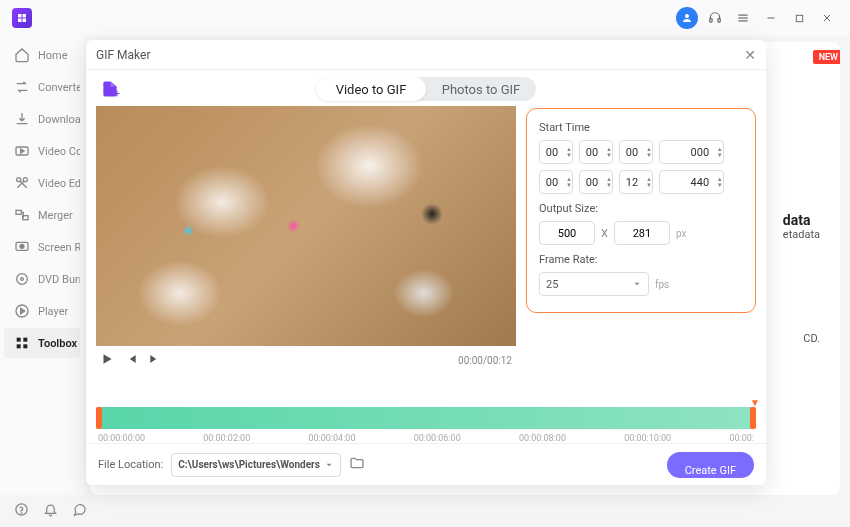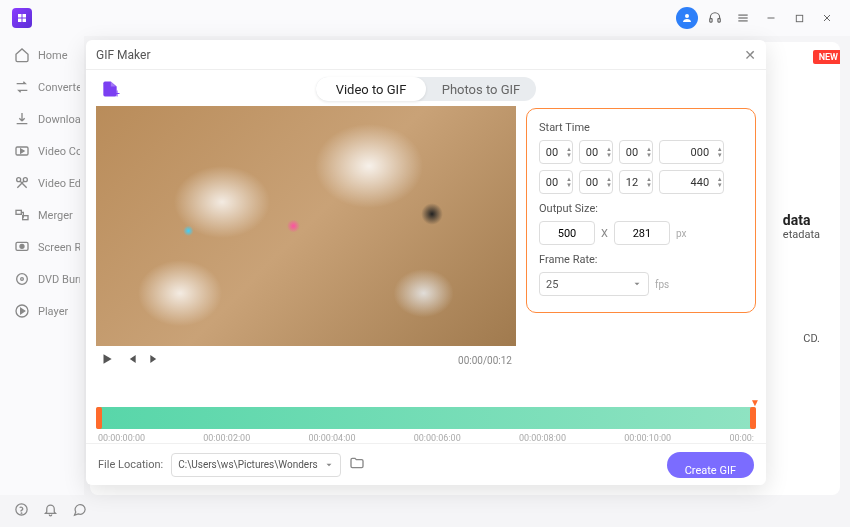--- a/index.html
+++ b/index.html
@@ -84,21 +84,21 @@
 .track { height:22px; background:linear-gradient(90deg,#58d6a9,#8fe3c2); border-radius:3px; position:relative; }
 .track .hstart, .track .hend { position:absolute; top:0; width:6px; height:22px; background:#ff6a2b; border-radius:2px; cursor:ew-resize; }
 .track .hstart { left:0; } .track .hend { right:0; }
 .track .marker { position:absolute; right:-4px; top:-10px; color:#ff6a2b; font-size:10px; }
 .ticks { display:flex; justify-content:space-between; font-size:9px; color:#aaa; margin-top:4px; padding:0 2px; }
 
 
 .mfoot { height:42px; display:flex; align-items:center; padding:0 12px; border-top:1px solid #f0f0f0; gap:8px; }
 .mfoot .floc { font-size:11px; color:#666; }
 .mfoot .pathsel { height:24px; border:1px solid #ddd; border-radius:4px; display:flex; align-items:center; padding:0 6px; width:170px; cursor:pointer; font-size:10px; color:#555; overflow:hidden; }
-.mfoot .pathsel span { flex:1; white-space:nowrap; overflow:hidden; text-overflow:ellipsis; }
+.mfoot .pathsel span { flex:1; white-space:nowrap; overflow:hidden; text-overflow:ellipsis;font-weight:bold; }
 .mfoot .folder { cursor:pointer; color:#888; }
 .mfoot .create { margin-left:auto; height:26px; padding:12px 18px; background:#7b6cff; color:#fff; border:0; border-radius:13px; font-size:11px; cursor:pointer; }
 </style>
 </head>
 <body>
 
 <div class="titlebar">
   <div class="logo">
     <svg viewBox="0 0 24 24" fill="#fff">
         <path d="M4 4h7v7H4zM13 4h7v7h-7zM4 13h7v7H4zM13 13h7v7h-7z"></path>
@@ -200,20 +200,29 @@
           <circle cx="12" cy="12" r="2"></circle>
         </svg>
         <span>DVD Burner</span>
       </div>
     <div class="sbitem">
         <svg viewBox="0 0 24 24" fill="none" stroke="currentColor" stroke-width="2">
           <circle cx="12" cy="12" r="9"></circle>
           <path d="M10 8l6 4-6 4z" fill="currentColor"></path>
         </svg>
         <span>Player</span>
+      </div>
+    <div class="sbitem active">
+        <svg viewBox="0 0 24 24" fill="currentColor">
+          <rect x="4" y="4" width="6" height="6"></rect>
+          <rect x="14" y="4" width="6" height="6"></rect>
+          <rect x="4" y="14" width="6" height="6"></rect>
+          <rect x="14" y="14" width="6" height="6"></rect>
+        </svg>
+        <span>Toolbox</span>
       </div>
   </div>
 
   <div class="main">
     <div class="newbadge">NEW</div>
     <div class="metatxt"><b>data</b><span>etadata</span></div>
     <div class="cdtxt">CD.</div>
   </div>
 </div>
 

